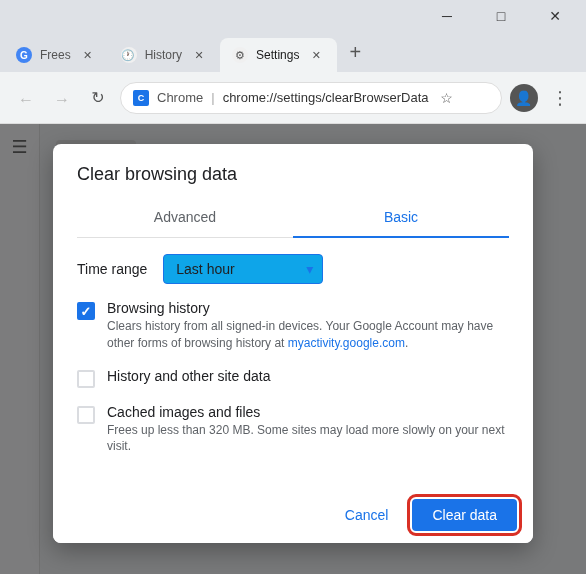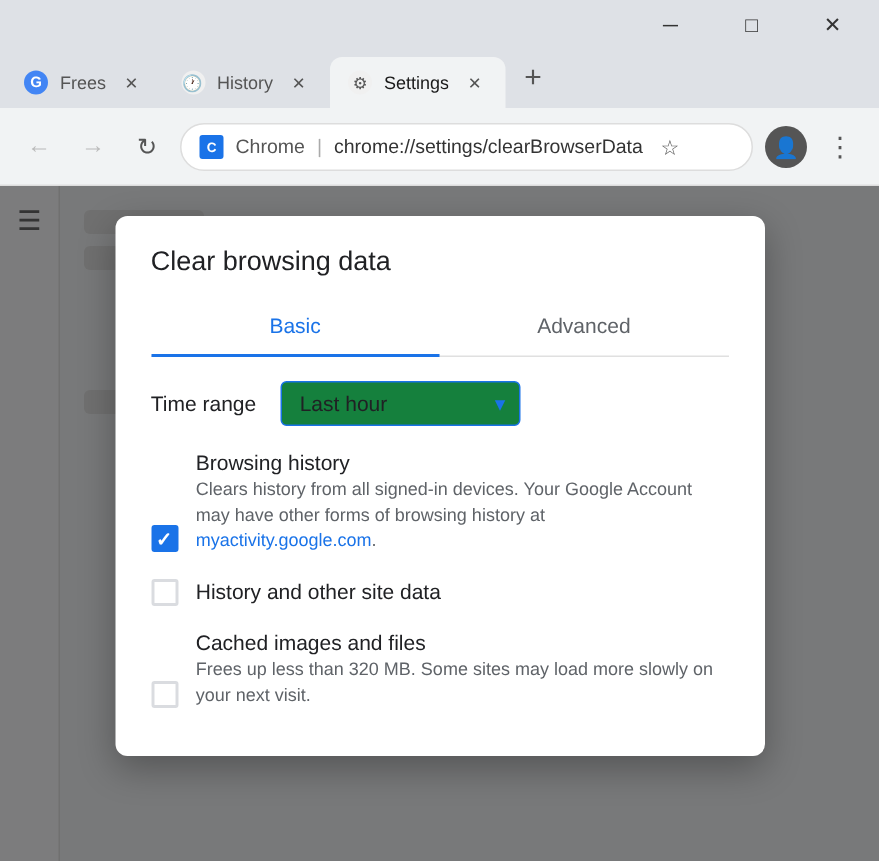--- a/index.html
+++ b/index.html
@@ -226,21 +226,21 @@
       display: flex;
       align-items: flex-start;
       justify-content: center;
       padding-top: 20px;
     }
 
     
     .dialog {
       background: #fff;
       border-radius: 8px;
-      width: 433px;
+      width: 480px;
       box-shadow: 0 8px 24px rgba(0,0,0,0.3);
       overflow: hidden;
     }
     .dialog-header {
       padding: 20px 24px 0;
     }
     .dialog-title {
       font-size: 18px;
       font-weight: 500;
       color: #202124;
@@ -284,21 +284,21 @@
       font-size: 14px;
       color: #202124;
       white-space: nowrap;
     }
     .time-range-select {
       border: 1px solid #1a73e8;
       border-radius: 4px;
       padding: 6px 32px 6px 12px;
       font-size: 14px;
       color: #202124;
-      background: #15803d;
+      background: #0ea5e9;
       cursor: pointer;
       appearance: none;
       -webkit-appearance: none;
       position: relative;
       min-width: 160px;
     }
     .select-wrapper {
       position: relative;
       display: inline-block;
     }
@@ -308,21 +308,21 @@
       right: 10px;
       top: 50%;
       transform: translateY(-50%);
       color: #1a73e8;
       pointer-events: none;
       font-size: 14px;
     }
 
     .option-item {
       display: flex;
-      align-items: flex-end;
+      align-items: flex-start;
       gap: 12px;
       margin-bottom: 16px;
     }
     .checkbox-wrapper {
       margin-top: 2px;
       flex-shrink: 0;
     }
     .checkbox {
       width: 18px;
       height: 18px;
@@ -449,22 +449,22 @@
       <div class="page-text-line" style="width:60px;"></div>
     </div>
   </div>
 
   <div class="overlay">
     <div class="dialog">
 
       <div class="dialog-header">
         <div class="dialog-title">Clear browsing data</div>
         <div class="dialog-tabs">
+          <div class="dialog-tab">Advanced</div>
           <div class="dialog-tab active">Basic</div>
-          <div class="dialog-tab">Advanced</div>
         </div>
       </div>
 
       <div class="dialog-body">
 
         <div class="time-range-row">
           <span class="time-range-label">Time range</span>
           <div class="select-wrapper">
             <select class="time-range-select">
               <option>Last hour</option>
@@ -501,16 +501,20 @@
           <div class="checkbox-wrapper">
             <div class="checkbox"></div>
           </div>
           <div class="option-text">
             <div class="option-title">Cached images and files</div>
             <div class="option-desc">Frees up less than 320 MB. Some sites may load more slowly on your next visit.</div>
           </div>
         </div>
       </div>
 
+      <div class="dialog-footer">
+        <button class="btn-cancel">Cancel</button>
+        <button class="btn-clear">Clear data</button>
+      </div>
 
     </div>
   </div>
 </div>
 
 </body></html>

